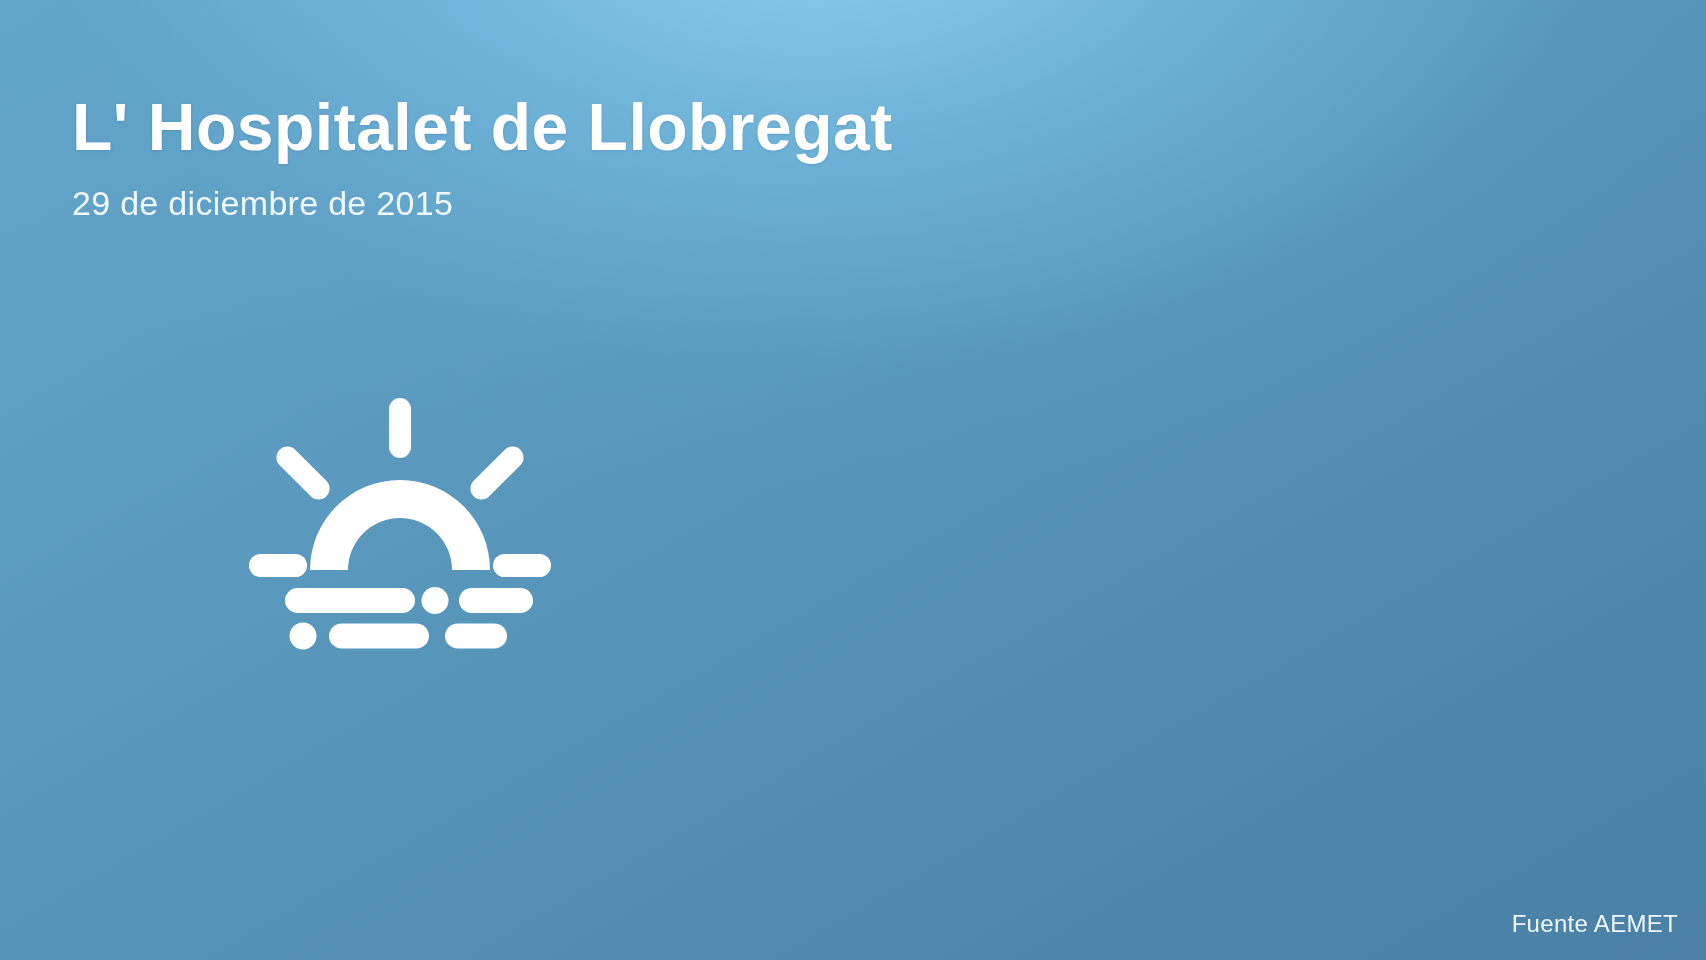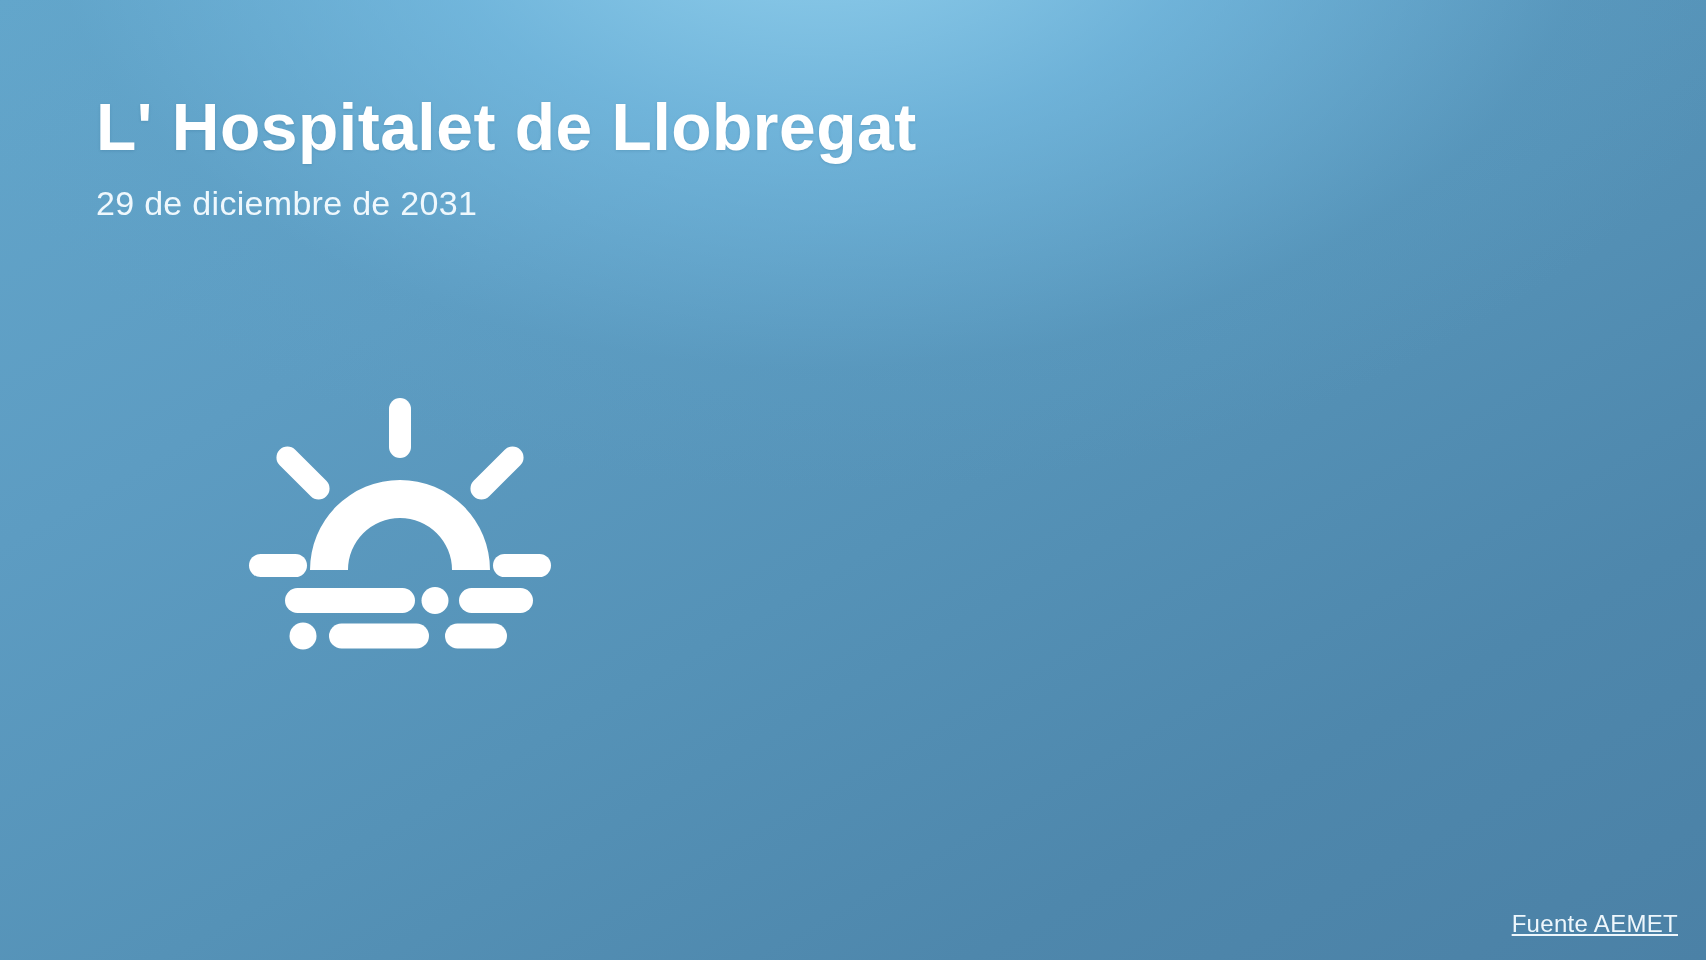--- a/index.html
+++ b/index.html
@@ -31,21 +31,21 @@
           #5d9cc2 28%,
           #5592b7 54%,
           #4e87ac 78%,
           #4b81a6 100%);
     overflow: hidden;
   }
 
   
   .header {
     position: absolute;
-    left: 96px;
+    left: 72px;
     top: 92px;
     width: 980px;
   }
   .place-name {
     margin: 0;
     font-size: 66px;
     line-height: 1.08;
     font-weight: 700;
     letter-spacing: 0.5px;
     color: #ffffff;
@@ -132,31 +132,30 @@
 
   
   .source-note {
     position: absolute;
     right: 28px;
     bottom: 22px;
     font-size: 24px;
     font-weight: 400;
     color: #eef7fc;
     letter-spacing: 0.3px;
-    text-decoration: underline;
   }
 </style>
 </head>
 <body>
 
 <div class="weather-card">
 
   <div class="header">
     <h1 class="place-name">L' Hospitalet de Llobregat</h1>
-    <p class="place-date">29 de diciembre de 2031</p>
+    <p class="place-date">29 de diciembre de 2015</p>
   </div>
 
   <div class="body-area">
 
     <div class="icon-col">
       <svg class="weather-icon" viewBox="0 0 310 270" aria-hidden="true">
         <g fill="#ffffff">
 
           <rect x="144" y="10" width="22" height="60" rx="11"></rect>
 

